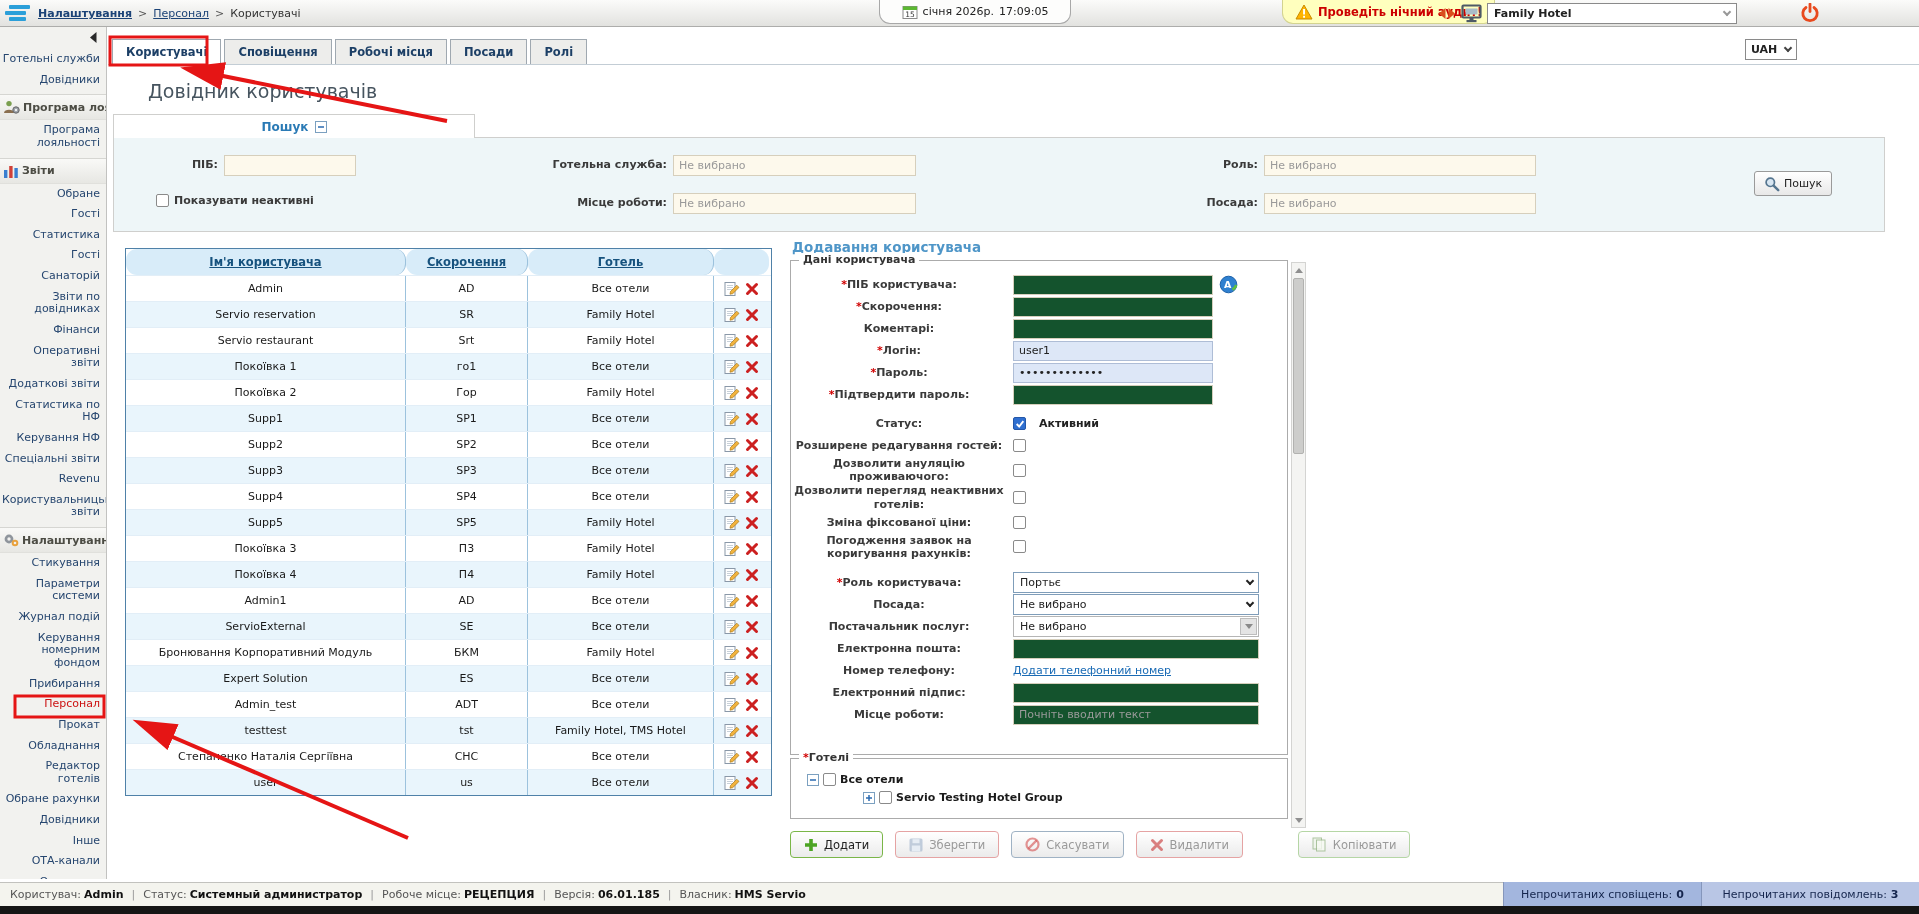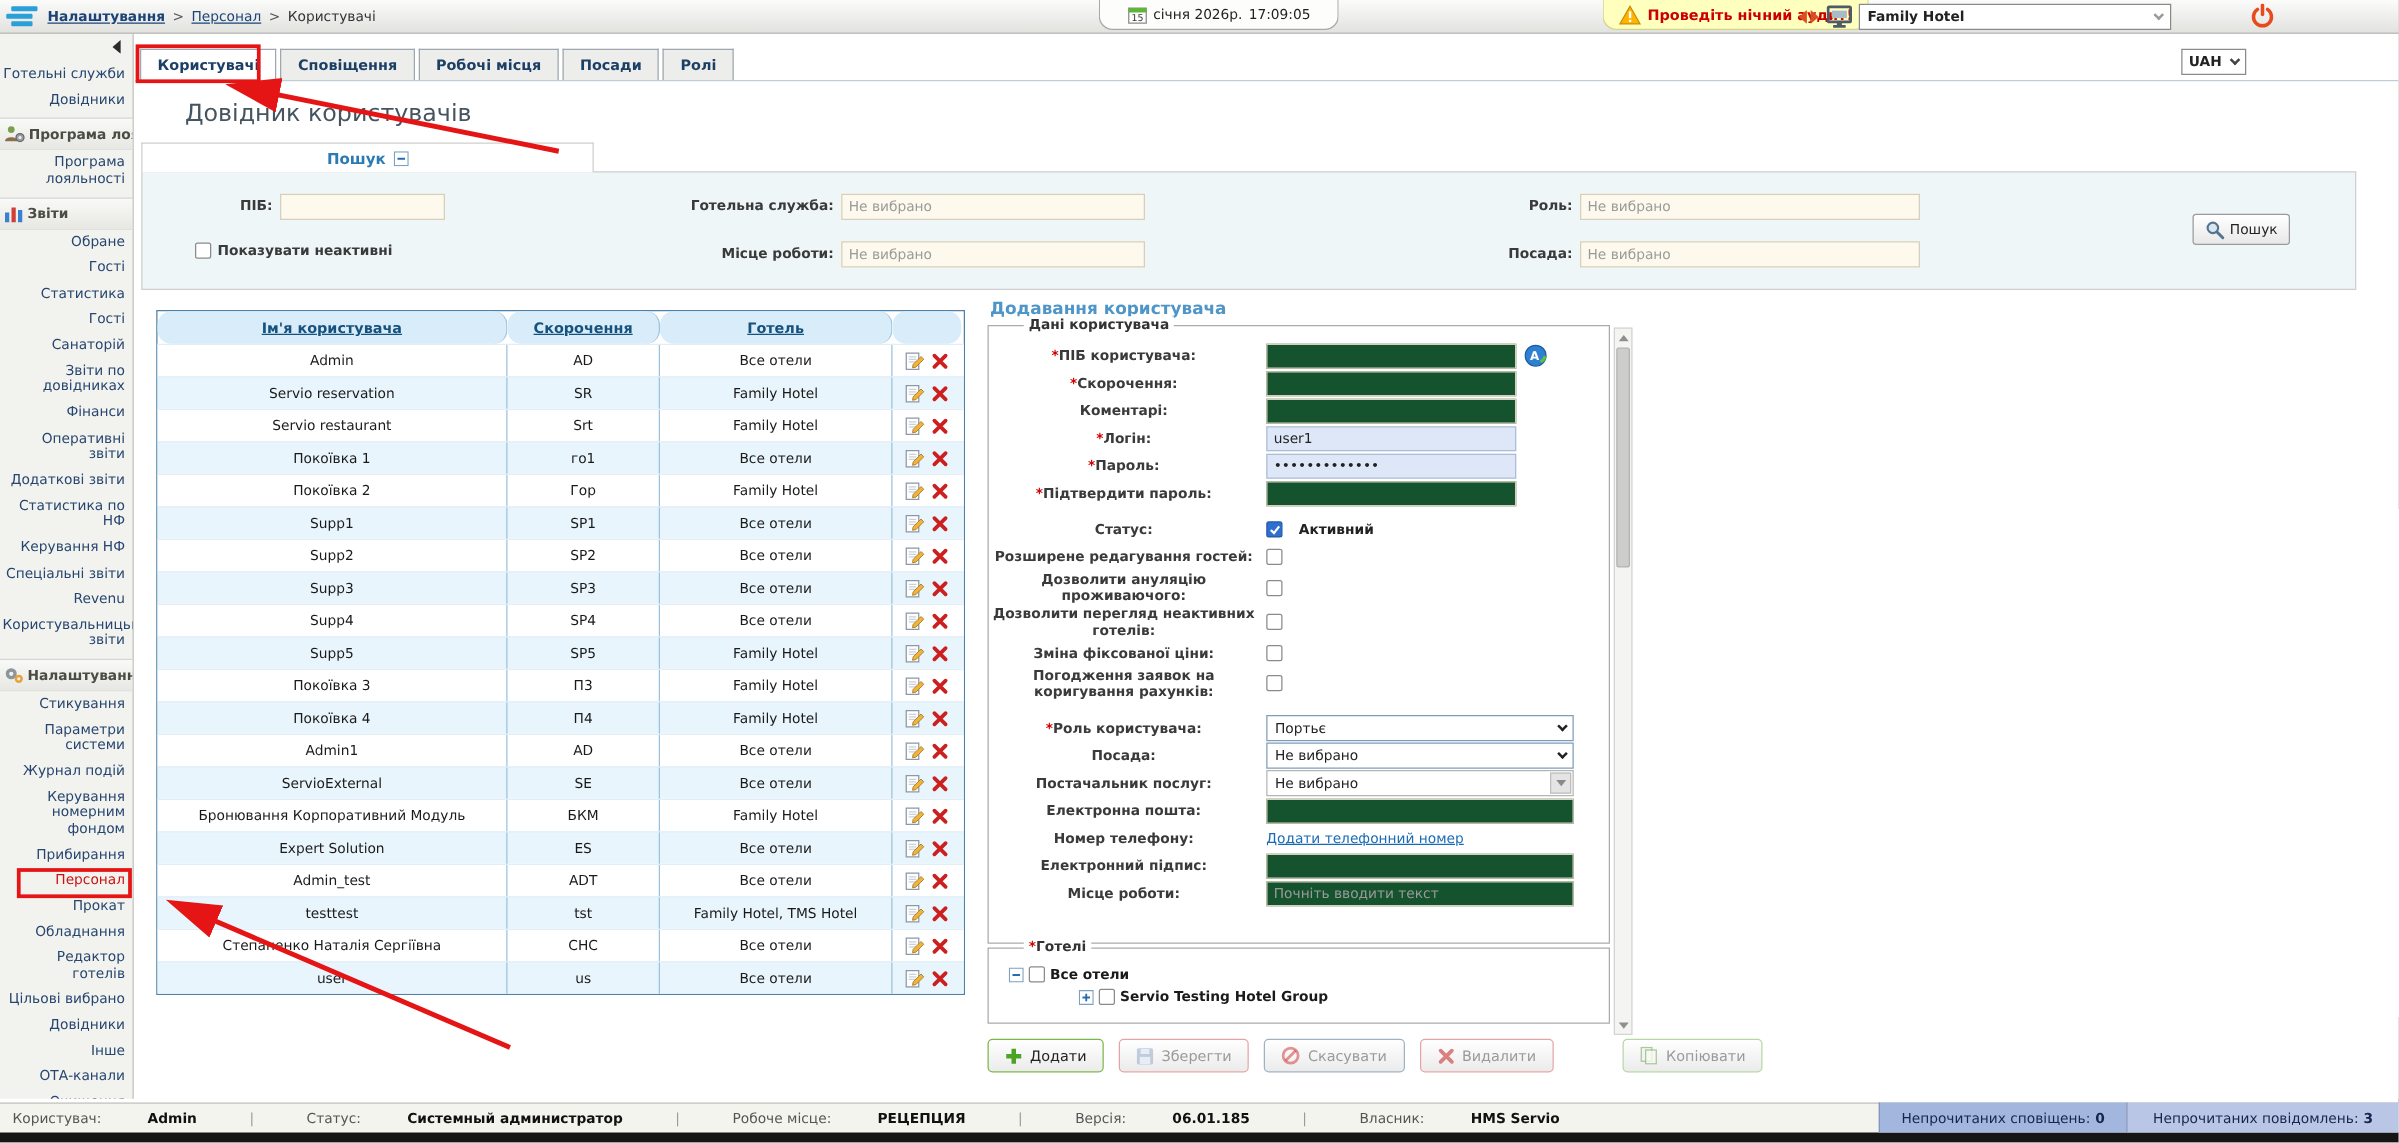--- a/index.html
+++ b/index.html
@@ -93,21 +93,21 @@
   .ubody .ucell { height:25px; color:#1a1a1a; }
   .c-name { width:280px; } .c-abbr { width:122px; } .c-hotel { width:186px; } .c-act { width:55px; gap:5px; }
   .act-ic { cursor:pointer; display:inline-flex; }
 
   
   .form-title { position:absolute; left:792px; top:239px; font-size:13.5px; font-weight:bold; color:#4f96c8; }
   .fieldset { position:absolute; background:#fff; border:1px solid #ababab; }
   .fs-user { left:790px; top:260px; width:498px; height:495px; }
   .fs-hotels { left:790px; top:758px; width:498px; height:61px; }
   .legend { position:absolute; top:-8px; left:8px; background:#fff; padding:0 4px; font-weight:bold;
-    color:#333; white-space:nowrap;margin-left:20px; }
+    color:#333; white-space:nowrap; }
   .req { color:#d00000; }
   .frows { padding-top:13px; }
   .frow { display:flex; align-items:center; min-height:21px; margin-bottom:1px; }
   .flabel { width:222px; text-align:center; font-weight:bold; color:#3a3a3a; padding-right:6px;
     line-height:1.2; flex:0 0 auto; }
   .ftext { background:#14532d; border:1px solid #d6cfbc; height:20px; width:200px; display:flex;
     align-items:center; padding:0 5px; cursor:text; }
   .ftext.blue { background:#dde7f7; border-color:#aebdd6; }
   .ftext.wide { width:246px; }
   .ftext .ph { color:#9a9a9a; }
@@ -141,21 +141,21 @@
   .btn { height:27px; border-radius:4px; border:1px solid #999; background:linear-gradient(#ffffff,#ebebeb);
     display:flex; align-items:center; gap:6px; padding:0 13px; font-size:11.5px; cursor:pointer; white-space:nowrap; }
   .btn.add { border-color:#7ab648; color:#222; }
   .btn.save { border-color:#e5a3a3; color:#9a9a9a; cursor:default; }
   .btn.cancel { border-color:#9fb2c4; color:#9a9a9a; cursor:default; }
   .btn.delete { border-color:#e5a3a3; color:#9a9a9a; cursor:default; }
   .btn.copy { border-color:#b5d6a5; color:#9a9a9a; margin-left:43px; cursor:default; }
 
   
   .statusbar { position:absolute; left:0; top:882px; width:1919px; height:24px; background:#f4f4ee;
-    border-top:1px solid #c2c2be; display:flex; align-items:center; padding-left:10px; z-index:6;gap:34px; }
+    border-top:1px solid #c2c2be; display:flex; align-items:center; padding-left:10px; z-index:6; }
   .st-label { color:#555; } .st-val { font-weight:bold; color:#111; margin-left:3px; }
   .st-sep { color:#9a9a9a; padding:0 8px; }
   .notifs { position:absolute; right:0; top:882px; height:24px; display:flex; z-index:7; }
   .notif { display:flex; align-items:center; justify-content:center; gap:4px; padding:0 14px;
     border-left:1px solid #8596bb; color:#15254d; cursor:pointer; white-space:nowrap; }
   .notif.n0 { background:#a3b6de; width:198px; }
   .notif.n1 { background:#b9c6e5; width:218px; }
   .notif b { font-weight:bold; }
   .bottom-strip { position:absolute; left:0; top:906px; width:1919px; height:8px; background:#151515; z-index:6; }
 
@@ -291,21 +291,21 @@
         </div>
         <div class="sb-item">Стикування</div>
         <div class="sb-item">Параметри системи</div>
         <div class="sb-item">Журнал подій</div>
         <div class="sb-item">Керування номерним фондом</div>
         <div class="sb-item">Прибирання</div>
         <div class="sb-item active">Персонал</div>
         <div class="sb-item">Прокат</div>
         <div class="sb-item">Обладнання</div>
         <div class="sb-item">Редактор готелів</div>
-        <div class="sb-item">Цільові вибрано</div>
+        <div class="sb-item">Обране рахунки</div>
         <div class="sb-item">Довідники</div>
         <div class="sb-item">Інше</div>
         <div class="sb-item">ОТА-канали</div>
         <div class="sb-item">Очищення даних</div>
       </div>
   </div>
 
   <div class="main"></div>
   <div class="tabline"></div>
   <div class="tabs" id="tabs">

